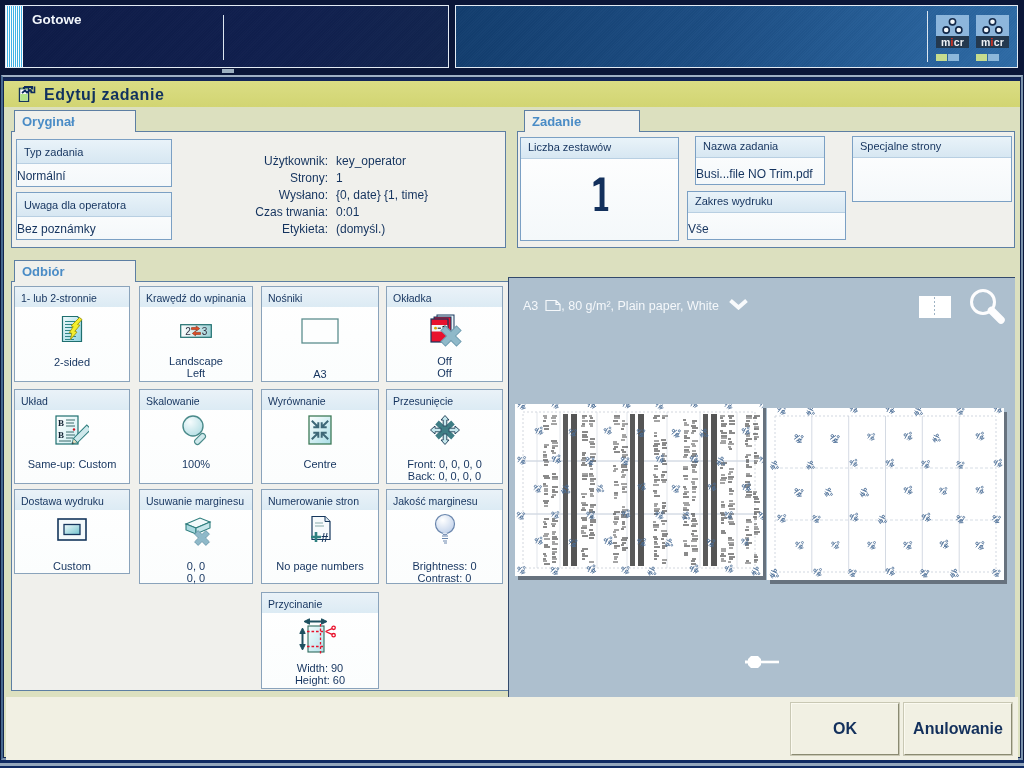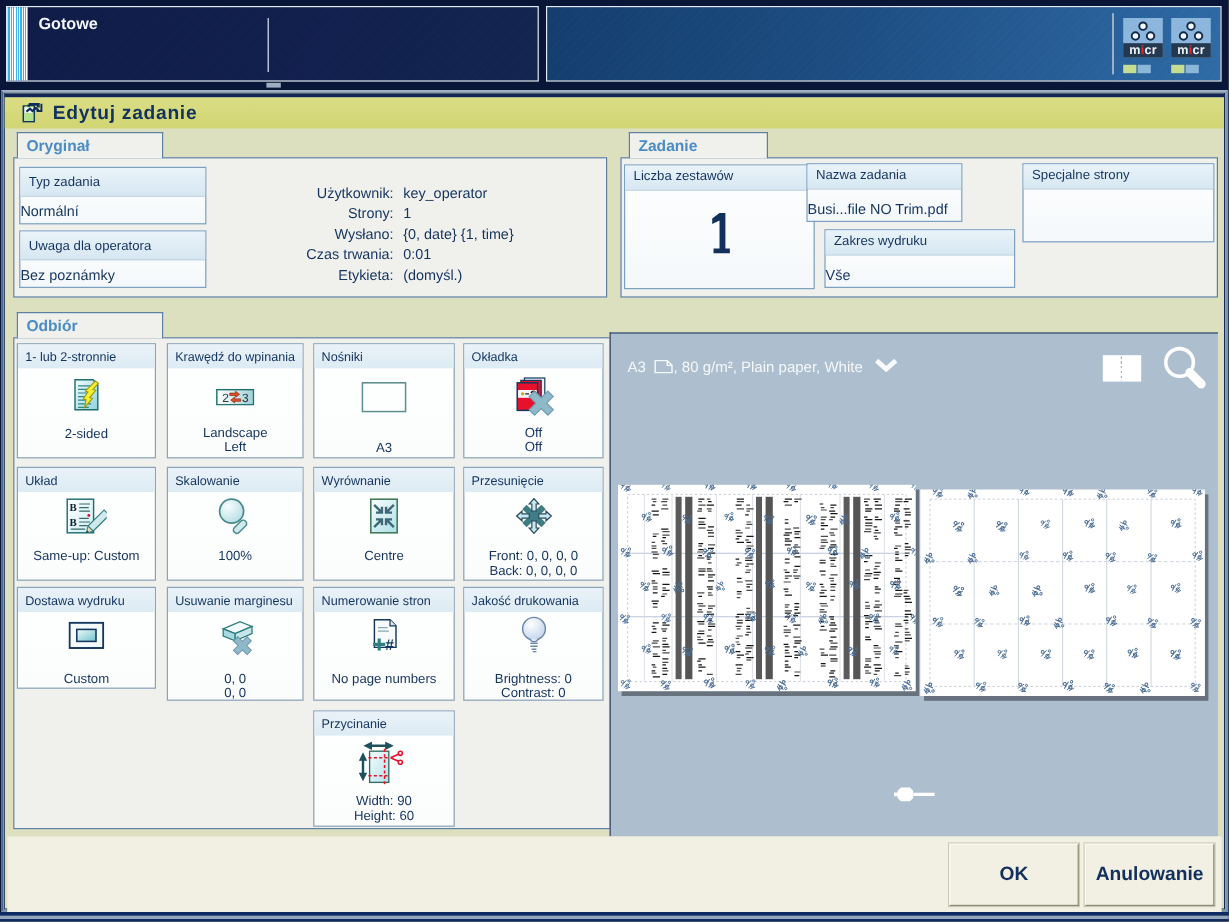--- a/index.html
+++ b/index.html
@@ -93,21 +93,21 @@
 </div>
 <div class="info" style="left:120px;top:153px;width:208px;text-align:right">Użytkownik:<br>Strony:<br>Wysłano:<br>Czas trwania:<br>Etykieta:</div>
 <div class="info" style="left:336px;top:153px">key_operator<br>1<br>{0, date} {1, time}<br>0:01<br>(domyśl.)</div>
 
 <div class="sbtn" style="left:520px;top:137px;width:159px;height:104px">
 <div class="sbh" style="height:21px;padding-top:3px">Liczba zestawów</div>
 <div class="abs" style="left:71px;top:39px"><svg width="18" height="35" viewBox="0 0 18 35">
 <path d="M7.6 0.5 h4.9 v29.6 h-4.9 z M1.5 5.0 L7.6 0.5 v6.2 L1.5 9.6 z M2.6 30.1 h13.6 v4 H2.6 z" fill="#13305c"></path>
 </svg></div>
 </div>
-<div class="sbtn" style="left:672px;top:136px;width:130px;height:49px">
+<div class="sbtn" style="left:695px;top:136px;width:130px;height:49px">
 <div class="sbh" style="height:21px;padding-top:3px">Nazwa zadania</div>
 <div class="sbb" style="top:30px">Busi...file NO Trim.pdf</div>
 </div>
 <div class="sbtn" style="left:687px;top:191px;width:159px;height:49px">
 <div class="sbh" style="height:21px;padding-top:3px">Zakres wydruku</div>
 <div class="sbb" style="top:30px">Vše</div>
 </div>
 <div class="sbtn" style="left:852px;top:136px;width:160px;height:66px">
 <div class="sbh" style="height:21px;padding-top:3px">Specjalne strony</div>
 </div>
@@ -318,21 +318,21 @@
 <path d="M10 8h8M10 11h9" stroke="#8aa" stroke-width="1"></path>
 <path d="M6 22 h10 M11 17 v10" stroke="#2e8080" stroke-width="2.6"></path>
 <text x="16" y="27" font-family="Liberation Sans" font-size="13" font-weight="bold" fill="#15365c">#</text>
 </svg>
     </div>
 <div class="gbl" style="top:70px">
       <div>No page numbers</div>
     </div>
 </div>
 <div class="gb" style="left:386px;top:489px;width:117px;height:95px">
-<div class="gbh">Jakość drukowania</div>
+<div class="gbh">Jakość marginesu</div>
 <div class="gbi" style="top:23px">
       <svg width="26" height="34" viewBox="0 0 26 34">
 <defs>
           <radialGradient id="blg" cx="0.38" cy="0.3" r="0.85">
 <stop offset="0" stop-color="#ffffff"></stop>
             <stop offset="1" stop-color="#b9cce8"></stop>
           </radialGradient>
         </defs>
 <circle cx="13" cy="11" r="9.5" fill="url(#blg)" stroke="#6a86ad" stroke-width="1.2"></circle>
 <path d="M10 19.5 c0 3 6 3 6 0" fill="#dde6f2" stroke="#6a86ad" stroke-width="1"></path>

